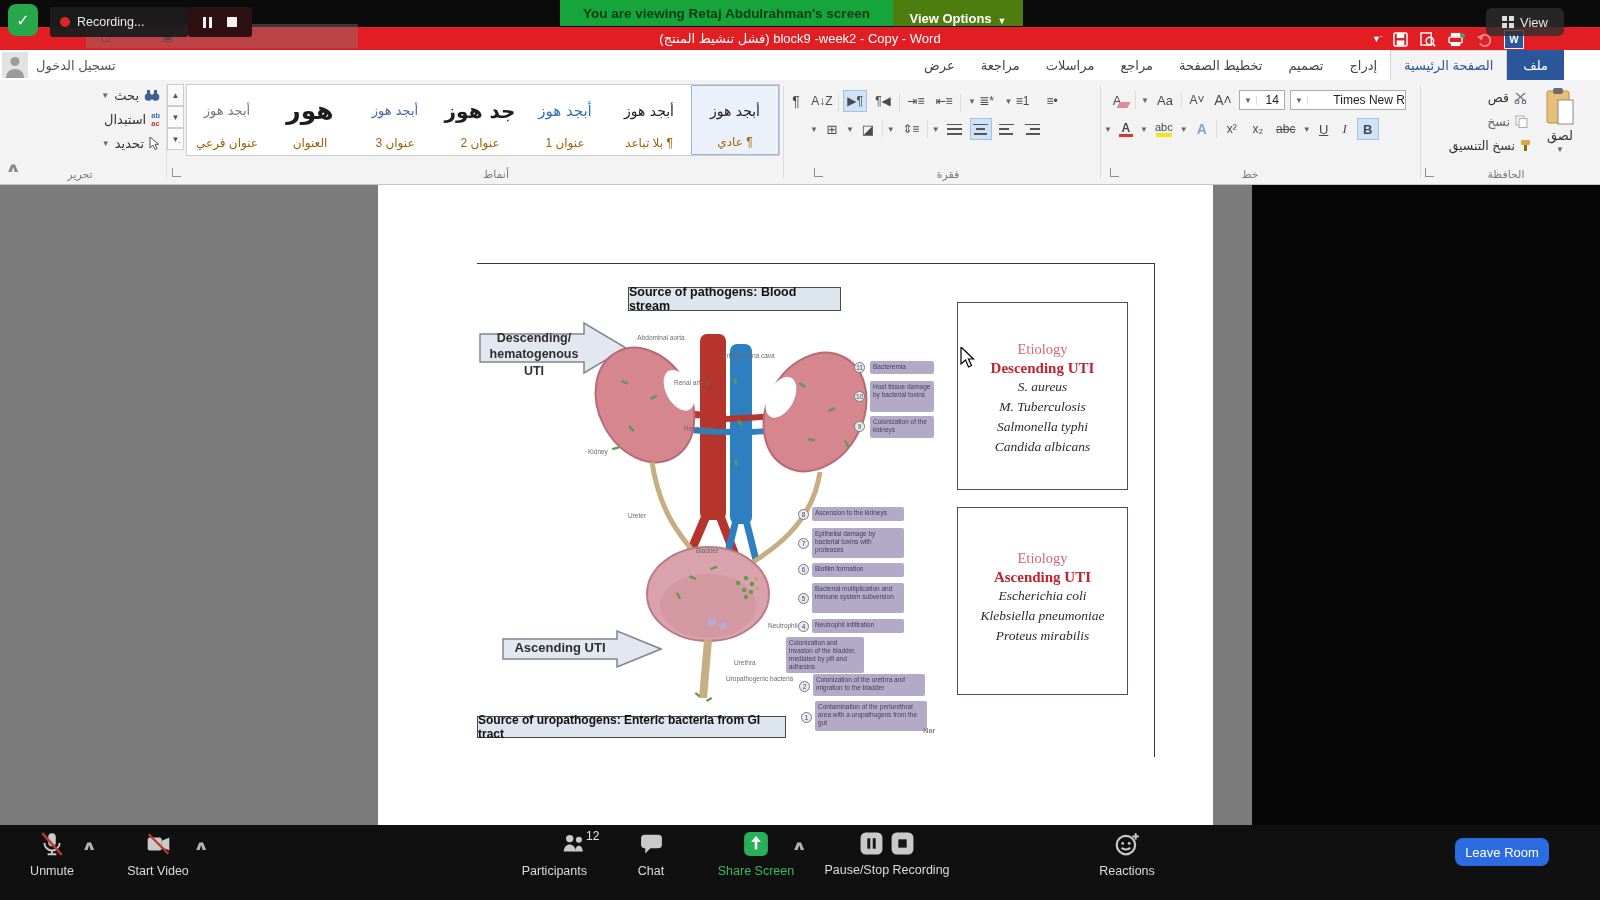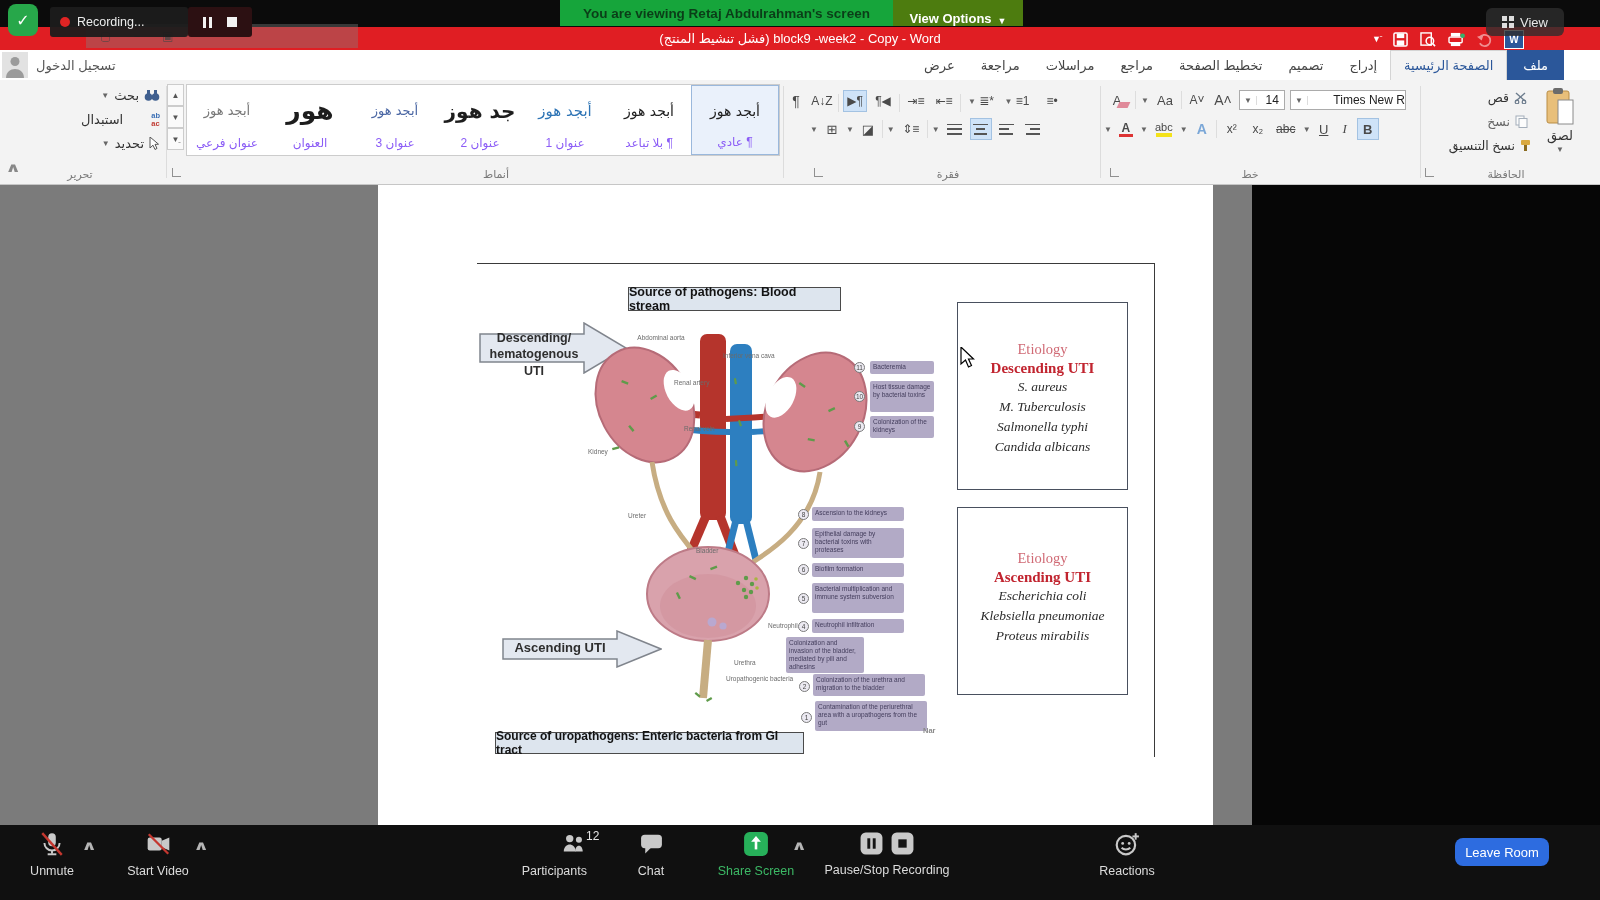--- a/index.html
+++ b/index.html
@@ -53,21 +53,21 @@
   .collapse{left:8px;top:80px;color:#888;font-size:13px;font-weight:bold;transform:scaleX(1.5);}
   .edrow{right:1440px;display:flex;align-items:center;gap:5px;direction:rtl;font-size:13px;color:#333;}
   .dd{font-size:8px;color:#666;}
   .scrbtn{width:17px;height:22px;border:1px solid #ccc;background:#fafafa;color:#555;font-size:8px;
           display:flex;align-items:center;justify-content:center;box-sizing:border-box;}
   .gallery{left:186px;top:4px;width:594px;height:72px;background:#fff;border:1px solid #ccc;box-sizing:border-box;
            display:flex;flex-direction:row;direction:rtl;}
   .styleit{height:100%;display:flex;flex-direction:column;align-items:center;justify-content:flex-end;
            padding-bottom:5px;box-sizing:border-box;}
   .styleit .samp{flex:1;display:flex;align-items:center;justify-content:center;font-family:"DejaVu Sans",sans-serif;}
-  .styleit .lab{font-size:12px;color:#8b5cf6;white-space:nowrap;}
+  .styleit .lab{font-size:12px;color:#a16207;white-space:nowrap;}
   .styleit.sel{background:#eaf1fb;border:1px solid #9ab8dc;box-sizing:border-box;}
   .rbtn{display:inline-flex;align-items:center;justify-content:center;height:22px;color:#4a4a4a;font-size:12px;}
   .hl{background:#cfe3f8;border:1px solid #a3c2e2;box-sizing:border-box;}
   .alico{width:15px;height:11px;display:flex;flex-direction:column;justify-content:space-between;}
   .alico i{display:block;height:1.6px;background:#555;}
   .combo{height:20px;border:1px solid #ababab;background:#fff;display:flex;align-items:center;
          box-sizing:border-box;font-size:12px;color:#222;}
   .paste{display:flex;flex-direction:column;align-items:center;justify-content:center;gap:2px;}
   .cliprow{display:flex;align-items:center;gap:5px;direction:rtl;font-size:12.5px;color:#333;}
   
@@ -199,21 +199,21 @@
       <svg width="16" height="13" viewBox="0 0 16 13">
         <circle cx="4.5" cy="8" r="3.8" fill="#3f5f8f"></circle>
           <circle cx="11.5" cy="8" r="3.8" fill="#3f5f8f"></circle>
         <rect x="3" y="1" width="3" height="4" fill="#3f5f8f"></rect>
           <rect x="10" y="1" width="3" height="4" fill="#3f5f8f"></rect>
       </svg>
       <span>بحث</span>
       <span class="dd">▼</span>
     </div>
     <div class="abs edrow" style="left:14px;top:32px;">
-      <span style="display:inline-flex;flex-direction:column;line-height:1;font-size:7.5px;font-weight:bold;direction:ltr;margin-left:23px;">
+      <span style="display:inline-flex;flex-direction:column;line-height:1;font-size:7.5px;font-weight:bold;direction:ltr;">
         <span style="color:#3b6fb5;">ab</span>
         <span style="color:#c03b33;">ac</span>
       </span>
       <span>استبدال</span>
     </div>
     <div class="abs edrow" style="left:22px;top:56px;">
       <svg width="11" height="13" viewBox="0 0 11 13">
         <polygon points="1,0 1,11 4,8.2 6,12.5 8,11.4 6,7.4 9.5,7.2" fill="#fff" stroke="#555" stroke-width="1"></polygon>
       </svg>
       <span>تحديد</span>
@@ -518,21 +518,21 @@
     <div class="stepn" style="left:421px;top:496px;">2</div>
     <div class="step" style="left:435px;top:489px;width:112px;height:22px;">Colonization of the urethra and migration to the bladder</div>
     <div class="stepn" style="left:423px;top:527px;">1</div>
     <div class="step" style="left:437px;top:516px;width:112px;height:30px;">Contamination of the periurethral area with a uropathogens from the gut</div>
 
     <svg class="abs" style="left:124px;top:445px;" width="160" height="38" viewBox="0 0 160 38">
       <path d="M1,9 h114 v-8 l44,18 l-44,18 v-8 h-114 z" fill="#e3e8f0" stroke="#80858d" stroke-width="1.5"></path>
     </svg>
     <div class="arrowtxt" style="left:127px;top:455px;width:110px;font-size:13px;">Ascending UTI</div>
 
-    <div class="abs calloutbox" style="left:117px;top:531px;width:309px;height:22px;font-size:12px;margin-top:16px;">Source of uropathogens: Enteric bacteria from GI tract</div>
+    <div class="abs calloutbox" style="left:99px;top:531px;width:309px;height:22px;font-size:12px;">Source of uropathogens: Enteric bacteria from GI tract</div>
 
     <div class="abs" style="left:545px;top:541px;font-size:7.5px;font-weight:bold;color:#8a8a8a;">Nar</div>
 
     <div class="abs etio" style="left:579px;top:117px;width:171px;height:188px;padding-top:38px;">
       <div class="t1">Etiology</div>
       <div class="t2">Descending UTI</div>
       <div class="org">S. aureus</div>
       <div class="org">M. Tuberculosis</div>
       <div class="org">Salmonella typhi</div>
       <div class="org">Candida albicans</div>

